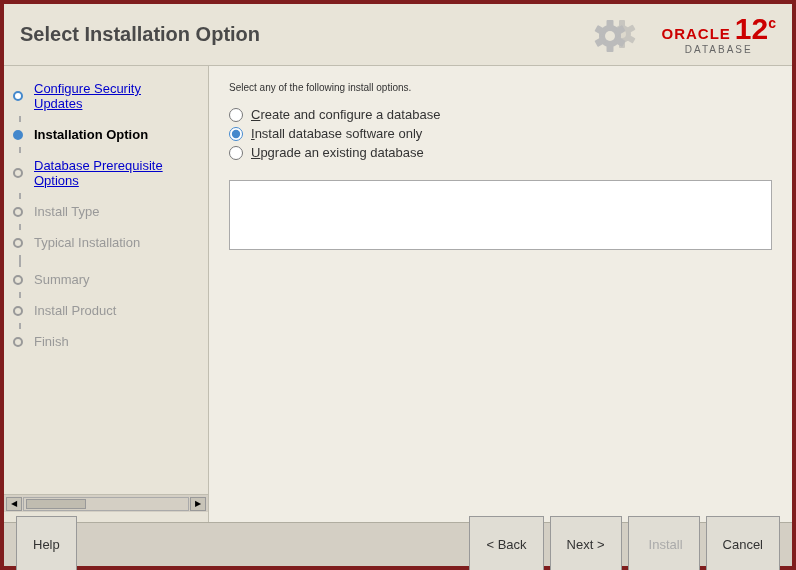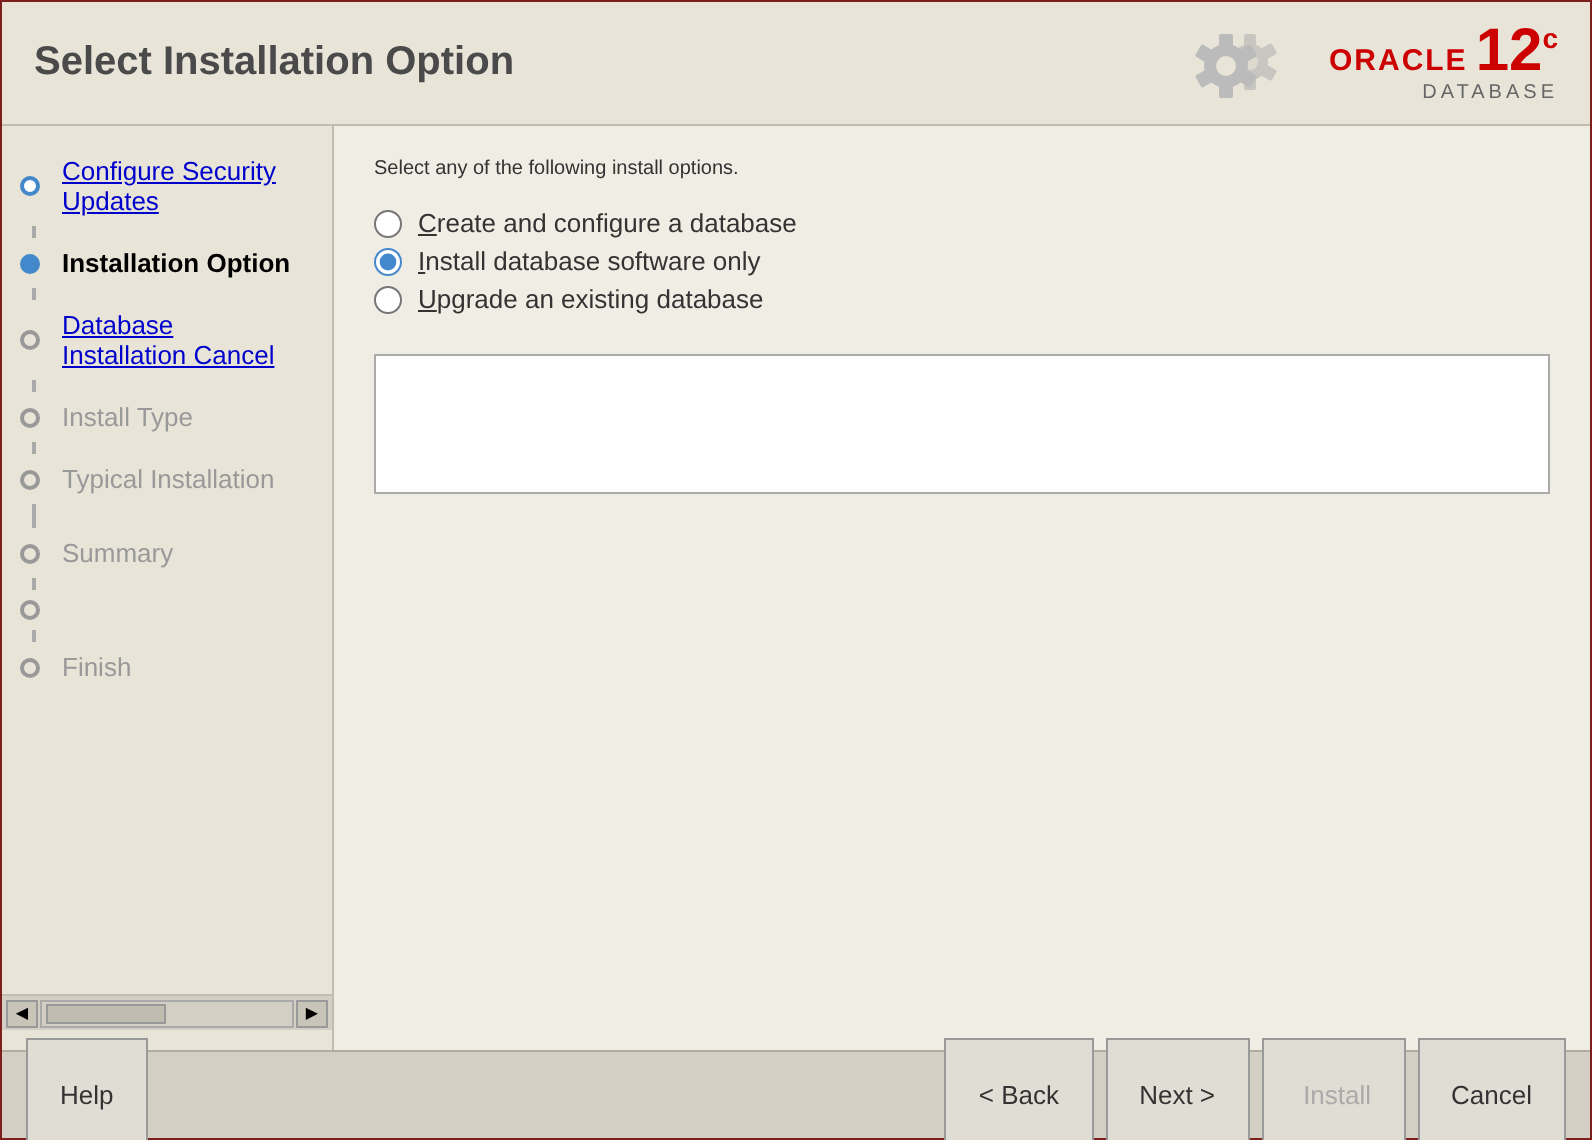--- a/index.html
+++ b/index.html
@@ -11,21 +11,21 @@
       background: #d4cfc4;
       overflow: hidden;
     }
 
     .window {
       width: 796px;
       height: 570px;
       display: flex;
       flex-direction: column;
       background: #e8e4d8;
-      border: 1px solid #7f1d1d;
+      border: 4px solid #7f1d1d;
     }
 
     
     .header {
       display: flex;
       align-items: center;
       justify-content: space-between;
       padding: 8px 16px 8px 16px;
       background: #e8e4d8;
       border-bottom: 1px solid #c0bdb0;
@@ -40,21 +40,21 @@
 
     .oracle-logo {
       display: flex;
       align-items: center;
       gap: 4px;
     }
 
     .oracle-text {
       display: flex;
       flex-direction: column;
-      align-items: flex-end;
+      align-items: center;
     }
 
     .oracle-brand {
       font-size: 15px;
       font-weight: bold;
       color: #cc0000;
       letter-spacing: 1px;
     }
 
     .oracle-product {
@@ -77,21 +77,21 @@
 
     
     .main-body {
       display: flex;
       flex: 1;
       overflow: hidden;
     }
 
     
     .sidebar {
-      width: 166px;
+      width: 205px;
       background: #e8e4d8;
       border-right: 1px solid #c0bdb0;
       padding: 10px 0;
       display: flex;
       flex-direction: column;
       overflow: hidden;
     }
 
     .sidebar-item {
       display: flex;
@@ -365,21 +365,21 @@
           <span class="sidebar-item active" style="margin-left:4px;">Installation Option</span>
         </div>
         <div class="connector-row">
             <div class="vertical-line"></div>
           </div>
 
         <div class="item-line">
           <div class="step-icon">
             <div class="step-dot"></div>
           </div>
-          <span class="sidebar-item link" style="margin-left:4px;">Database Installation Cancel</span>
+          <span class="sidebar-item link" style="margin-left:4px;">Database Prerequisite Options</span>
         </div>
         <div class="connector-row">
             <div class="vertical-line"></div>
           </div>
 
         <div class="item-line">
           <div class="step-icon">
             <div class="step-dot"></div>
           </div>
           <span class="sidebar-item disabled" style="margin-left:4px;">Install Type</span>
@@ -409,20 +409,21 @@
           <span class="sidebar-item disabled" style="margin-left:4px;">Summary</span>
         </div>
         <div class="connector-row">
             <div class="vertical-line"></div>
           </div>
 
         <div class="item-line">
           <div class="step-icon">
             <div class="step-dot"></div>
           </div>
+          <span class="sidebar-item disabled" style="margin-left:4px;">Install Product</span>
         </div>
         <div class="connector-row">
             <div class="vertical-line"></div>
           </div>
 
         <div class="item-line">
           <div class="step-icon">
             <div class="step-dot"></div>
           </div>
           <span class="sidebar-item disabled" style="margin-left:4px;">Finish</span>

